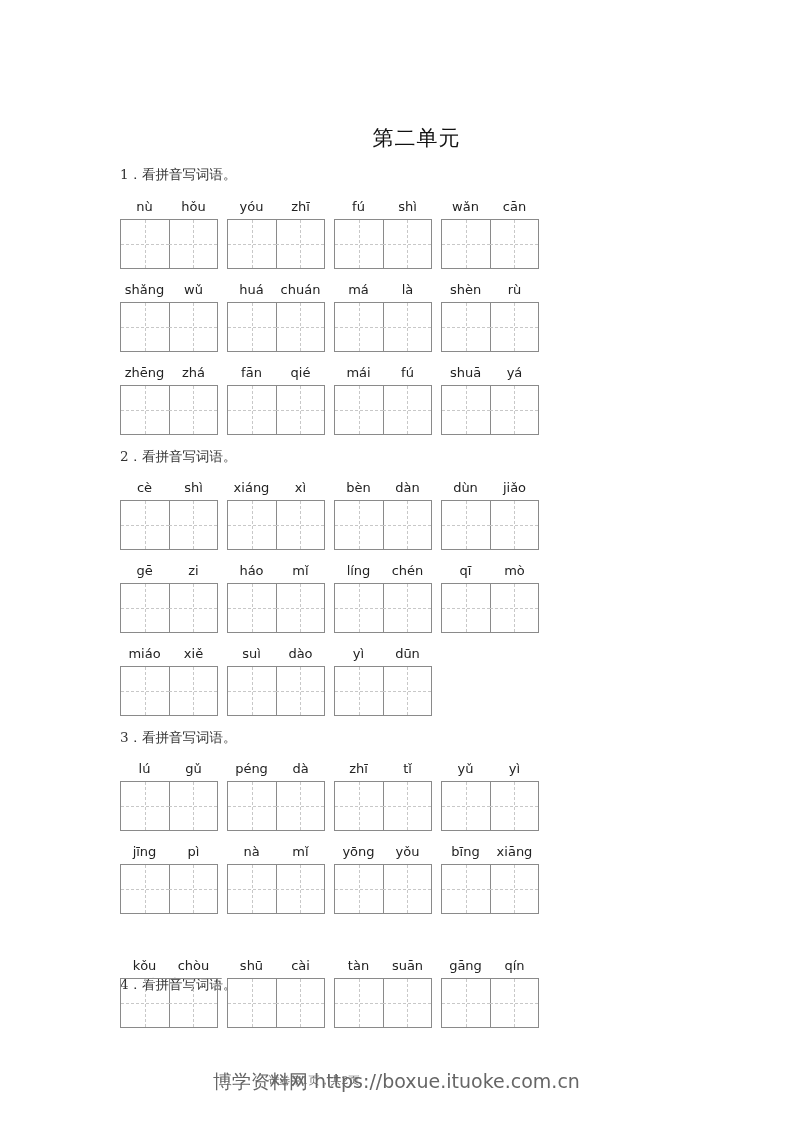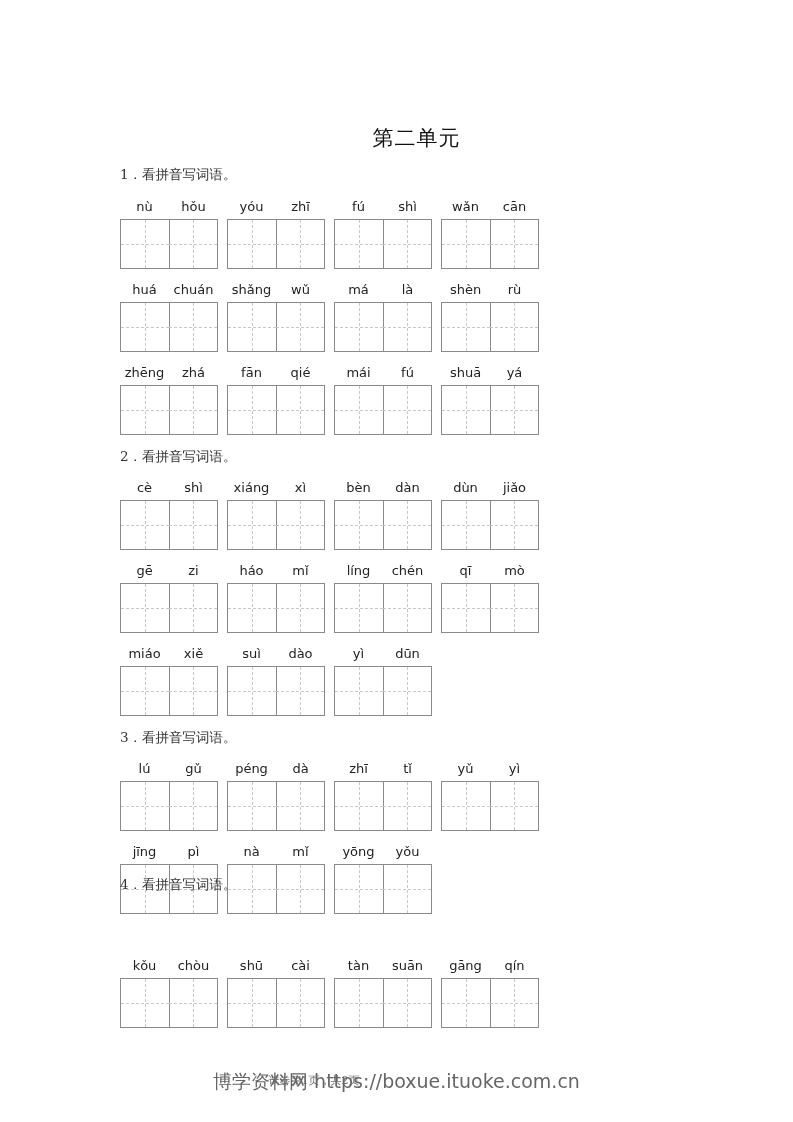--- a/index.html
+++ b/index.html
@@ -64,36 +64,36 @@
         <div class="py p0">wǎn</div>
         <div class="py p1">cān</div>
         <div class="grid">
           <div class="cell c0"></div>
           <div class="cell c1"></div>
         </div>
       </div>
     </div>
     <div class="row" style="top: 282px;">
       <div class="word">
+        <div class="py p0">shǎng</div>
+        <div class="py p1">wǔ</div>
+        <div class="grid">
+          <div class="cell c0"></div>
+          <div class="cell c1"></div>
+        </div>
+      </div>
+      <div class="word">
         <div class="py p0">huá</div>
         <div class="py p1">chuán</div>
         <div class="grid">
           <div class="cell c0"></div>
           <div class="cell c1"></div>
         </div>
       </div>
       <div class="word">
-        <div class="py p0">shǎng</div>
-        <div class="py p1">wǔ</div>
-        <div class="grid">
-          <div class="cell c0"></div>
-          <div class="cell c1"></div>
-        </div>
-      </div>
-      <div class="word">
         <div class="py p0">má</div>
         <div class="py p1">là</div>
         <div class="grid">
           <div class="cell c0"></div>
           <div class="cell c1"></div>
         </div>
       </div>
       <div class="word">
         <div class="py p0">shèn</div>
         <div class="py p1">rù</div>
@@ -285,22 +285,30 @@
         </div>
       </div>
       <div class="word">
         <div class="py p0">yōng</div>
         <div class="py p1">yǒu</div>
         <div class="grid">
           <div class="cell c0"></div>
           <div class="cell c1"></div>
         </div>
       </div>
-    </div>
-    <div class="q-label" style="top: 876px;">4．看拼音写词语。</div>
+      <div class="word">
+        <div class="py p0">bīng</div>
+        <div class="py p1">xiāng</div>
+        <div class="grid">
+          <div class="cell c0"></div>
+          <div class="cell c1"></div>
+        </div>
+      </div>
+    </div>
+    <div class="q-label" style="top: 976px;">4．看拼音写词语。</div>
     <div class="row" style="top: 958px;">
       <div class="word">
         <div class="py p0">kǒu</div>
         <div class="py p1">chòu</div>
         <div class="grid">
           <div class="cell c0"></div>
           <div class="cell c1"></div>
         </div>
       </div>
       <div class="word">

